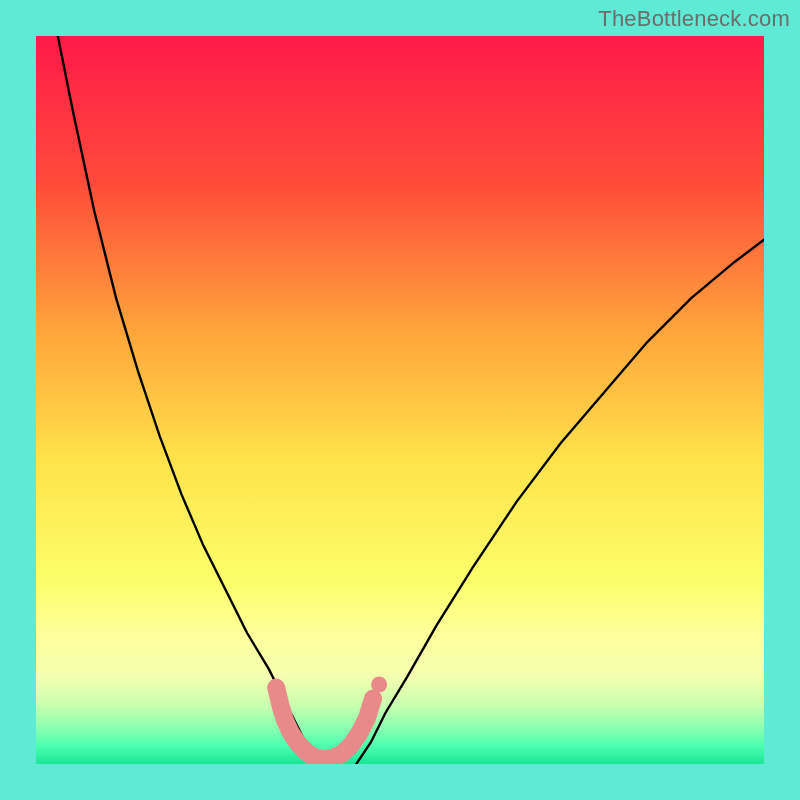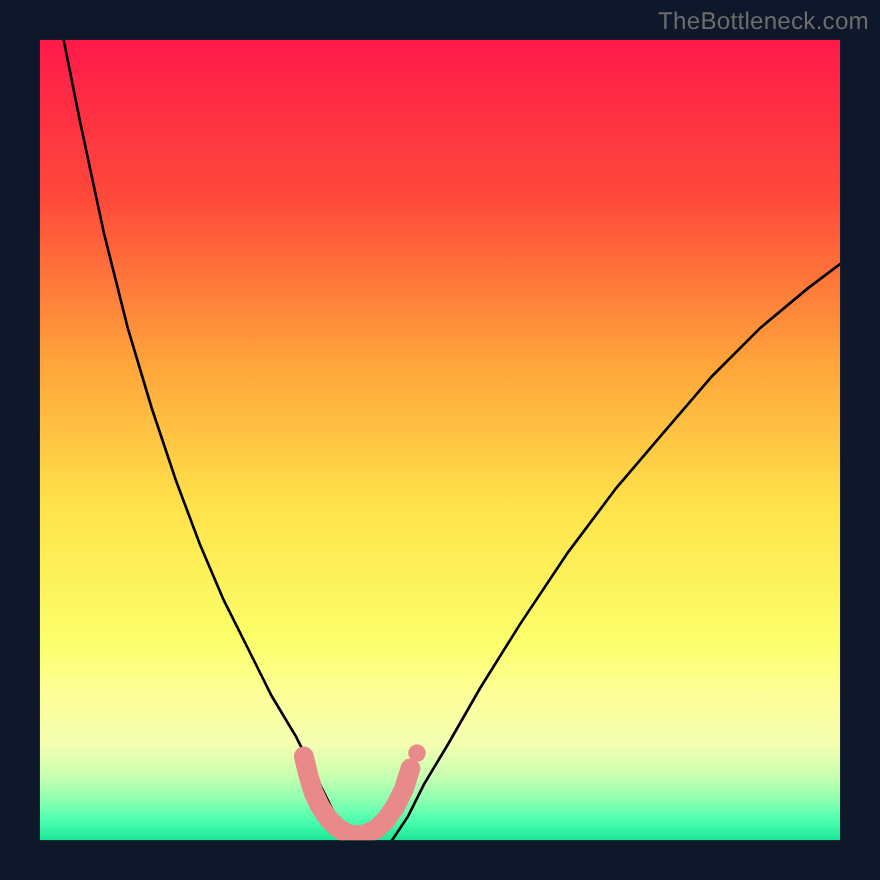--- a/index.html
+++ b/index.html
@@ -8,21 +8,21 @@
     width: 800px;
     height: 800px;
     background: #000;
     overflow: hidden;
     font-family: Arial, Helvetica, sans-serif;
   }
   .frame {
     position: absolute;
     left: 0; top: 0;
     width: 800px; height: 800px;
-    background: #0f172a;
+    background: #5eead4;
   }
   .plot {
     position: absolute;
     left: 36px;
     top: 36px;
     width: 728px;
     height: 728px;
     overflow: hidden;
   }
   .watermark {

